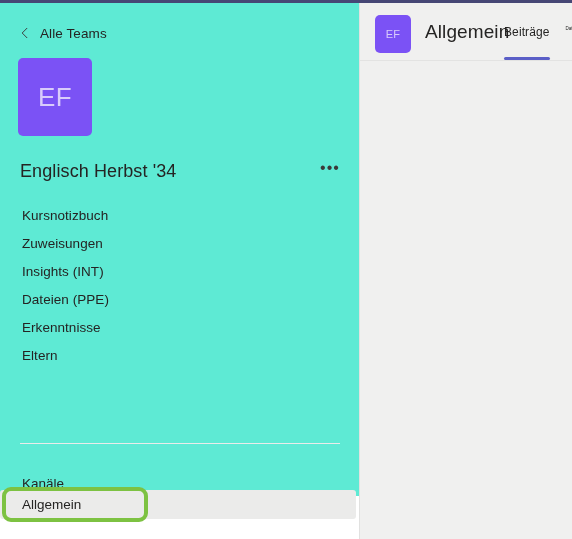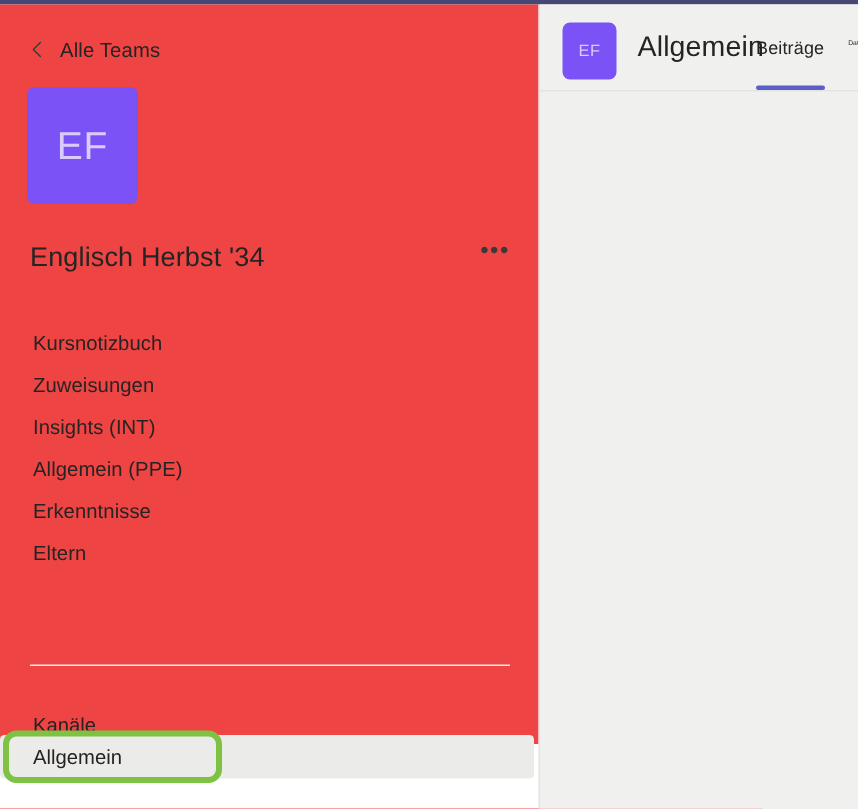--- a/index.html
+++ b/index.html
@@ -28,21 +28,21 @@
     height: 3px;
     background: #464775;
   }
   
   .left-panel {
     position: absolute;
     left: 0;
     top: 3px;
     width: 359px;
     height: 493px;
-    background: #ef4444;
+    background: #5eead4;
     box-sizing: border-box;
   }
   .panel-divider-v {
     position: absolute;
     left: 359px;
     top: 3px;
     width: 1px;
     height: 536px;
     background: #e1e1e0;
   }
@@ -115,21 +115,21 @@
   
   .nav-list {
     position: absolute;
     left: 0;
     top: 205px;
     width: 359px;
   }
   .nav-item {
     height: 28px;
     display: flex;
-    align-items: flex-end;
+    align-items: flex-start;
     padding-left: 22px;
     box-sizing: border-box;
     cursor: pointer;
     font-size: 13.5px;
     color: #252423;
     letter-spacing: 0.05px;
   }
   .nav-divider {
     position: absolute;
     left: 20px;
@@ -289,21 +289,21 @@
       <div class="nav-item">
         <span>Kursnotizbuch</span>
       </div>
       <div class="nav-item">
         <span>Zuweisungen</span>
       </div>
       <div class="nav-item">
         <span>Insights (INT)</span>
       </div>
       <div class="nav-item">
-        <span>Allgemein (PPE)</span>
+        <span>Dateien (PPE)</span>
       </div>
       <div class="nav-item">
         <span>Erkenntnisse</span>
       </div>
       <div class="nav-item">
         <span>Eltern</span>
       </div>
     </div>
 
     <div class="nav-divider"></div>

